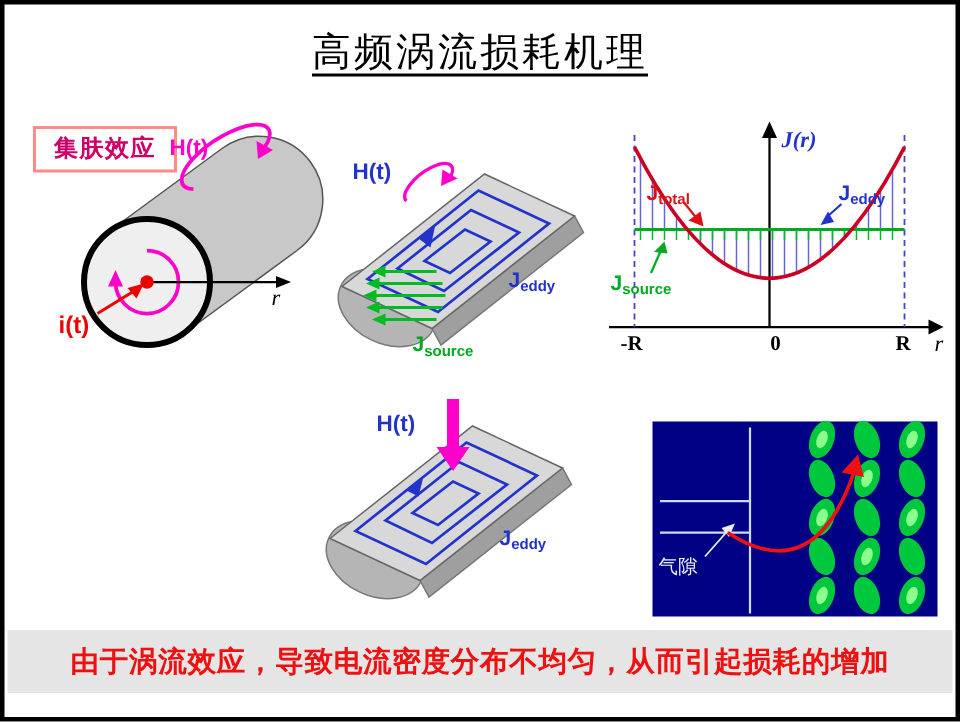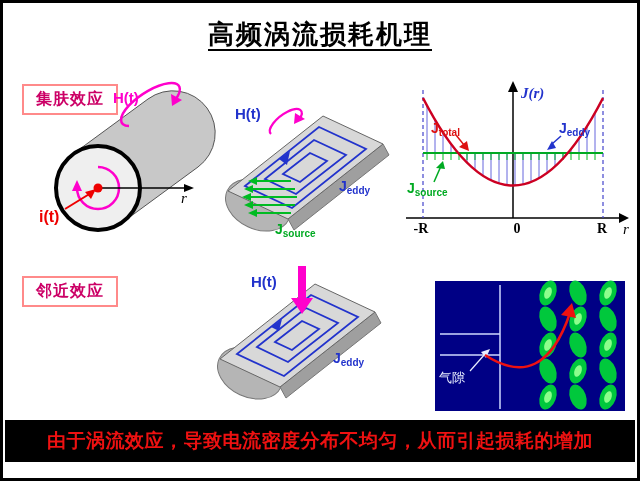--- a/index.html
+++ b/index.html
@@ -3,21 +3,21 @@
 <meta charset="utf-8">
 <style>
   html,body { margin:0; padding:0; background:#888; }
   .slide {
     position:relative; width:640px; height:481px; box-sizing:border-box;
     background:#ffffff; border:3px solid #000; overflow:hidden;
     font-family:"Liberation Sans","DejaVu Sans",sans-serif;
   }
   .title {
     position:absolute; top:14px; left:0; width:100%; text-align:center;
-    font-size:26px; font-weight:bold; color:#000; margin:0; letter-spacing:2px;
+    font-size:26px; font-weight:normal; color:#000; margin:0; letter-spacing:2px;
   }
   .title span { text-decoration:underline; text-underline-offset:6px; }
 
   .tag-box {
     position:absolute; background:#fff; border:2px solid #ff8a8a;
     color:#cc0066; font-weight:bold; font-size:16px; padding:3px 12px;
     letter-spacing:1px;
   }
   .box-skin { left:19px; top:81px; }
   .box-prox { left:19px; top:273px; }
@@ -47,36 +47,33 @@
     position:absolute; left:395px; top:231px; width:235px; text-align:center;
     font-family:"Liberation Serif","DejaVu Serif",serif;
     font-weight:bold; font-size:19px; color:#222;
   }
   .formula .sub { font-size:12px; }
   .f-total { color:#dd1111; } .f-src { color:#00aa22; } .f-eddy { color:#2233cc; }
   .f-op { color:#222; padding:0 3px; }
 
   .banner {
     position:absolute; left:2px; right:2px; top:417px; height:42px;
-    background:#000000; color:#ee1111; font-weight:bold; font-size:19px;
+    background:#e5e5e5; color:#ee1111; font-weight:bold; font-size:19px;
     display:flex; align-items:center; justify-content:center; letter-spacing:0.5px;
   }
 </style>
 </head>
 <body>
 
 <div class="slide">
 
   <h1 class="title"><span>高频涡流损耗机理</span></h1>
 
   <div class="tag-box box-skin">
     <span>集肤效应</span>
-  </div>
-  <div class="tag-box box-prox">
-    <span>邻近效应</span>
   </div>
 
   <svg class="art" width="634" height="475" viewBox="0 0 634 475">
 
     <g>
       <path d="M70,151 L145,96 A42,42 0 0 1 195,164 L120,219 Z" fill="#c8c8c8" stroke="#555" stroke-width="1"></path>
       <circle cx="95" cy="185" r="42" fill="#efefef" stroke="#000" stroke-width="4"></circle>
 
       <path d="M95,164 A21,21 0 1 1 74,185" fill="none" stroke="#ff00cc" stroke-width="2.5"></path>
       <polygon points="74,177 69,188 79,188" fill="#ff00cc"></polygon>

